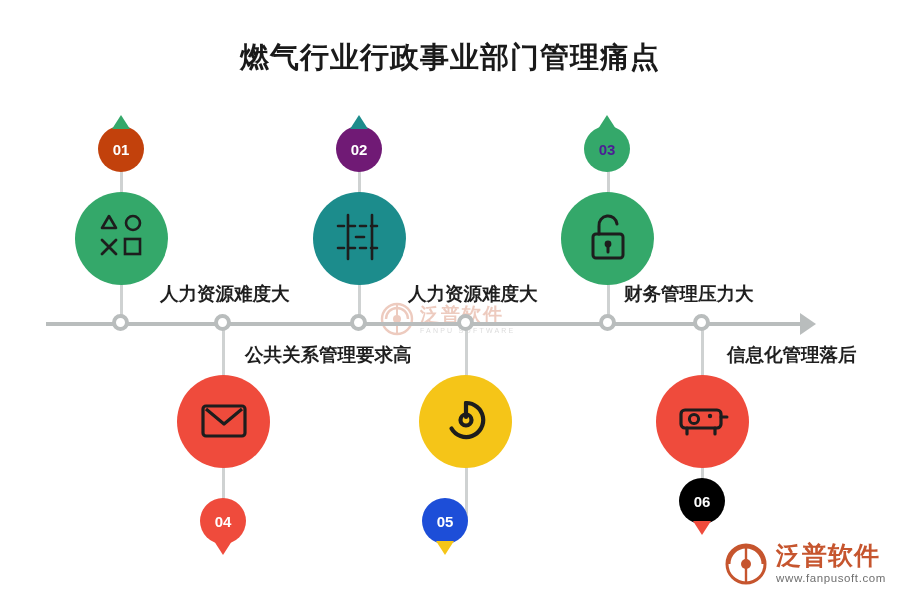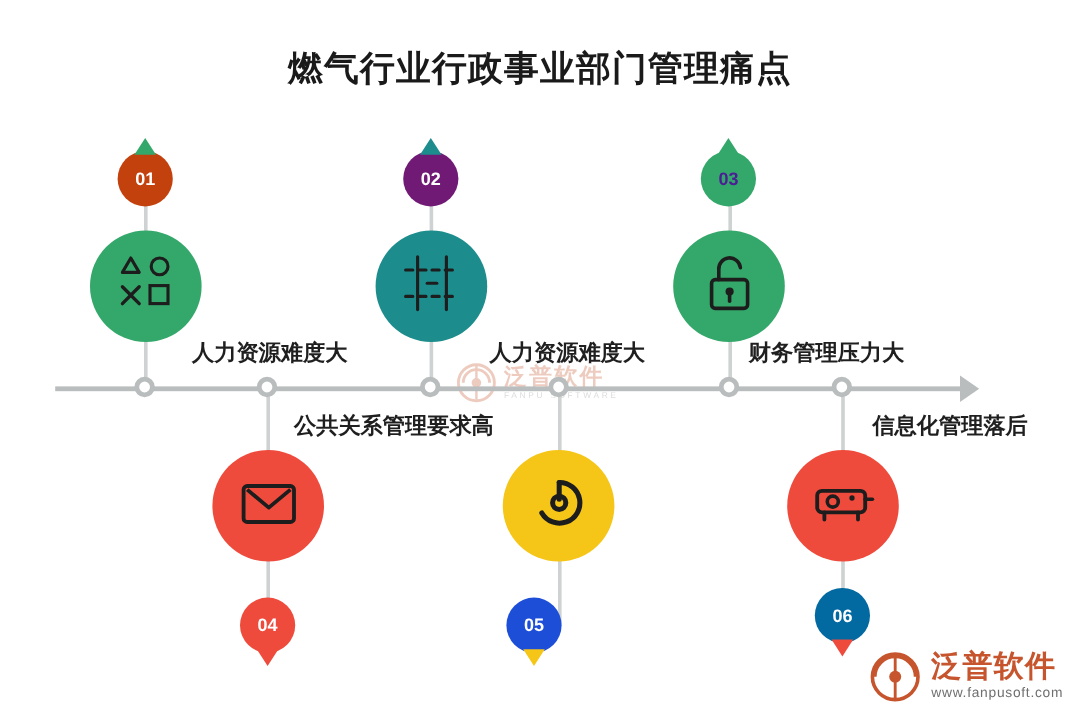--- a/index.html
+++ b/index.html
@@ -253,21 +253,21 @@
     <span class="bubble-icon">
       <svg width="54" height="44" viewBox="0 0 54 44">
         <rect x="5" y="12" width="40" height="18" rx="4" fill="none" stroke="#1d1d1d" stroke-width="3.2"></rect>
         <circle cx="18" cy="21" r="4.6" fill="none" stroke="#1d1d1d" stroke-width="3"></circle>
         <circle cx="34" cy="18" r="2.2" fill="#1d1d1d"></circle>
         <path d="M11 30 L11 36 M39 30 L39 36" stroke="#1d1d1d" stroke-width="3.2" stroke-linecap="round"></path>
         <path d="M45 19 L51 19" stroke="#1d1d1d" stroke-width="3" stroke-linecap="round"></path>
       </svg>
     </span>
   </div>
-  <div class="pin down" style="left:679px; top:490px; background:#0369a1; color:#EF4B3C;justify-content:center;">
+  <div class="pin down" style="left:679px; top:478px; background:#000000; color:#EF4B3C;justify-content:center;">
     <span class="pin-num" style="color:#fff;">06</span>
   </div>
   <div class="label" style="left:727px; top:342px;">信息化管理落后</div>
 
   <div class="brand">
     <div class="b-logo">
       <svg width="44" height="44" viewBox="0 0 44 44">
         <circle cx="22" cy="22" r="19" fill="none" stroke="#c6552e" stroke-width="3"></circle>
         <path d="M5 22 A17 17 0 0 1 39 22" fill="none" stroke="#c6552e" stroke-width="3"></path>
         <circle cx="22" cy="22" r="5" fill="#c6552e"></circle>

